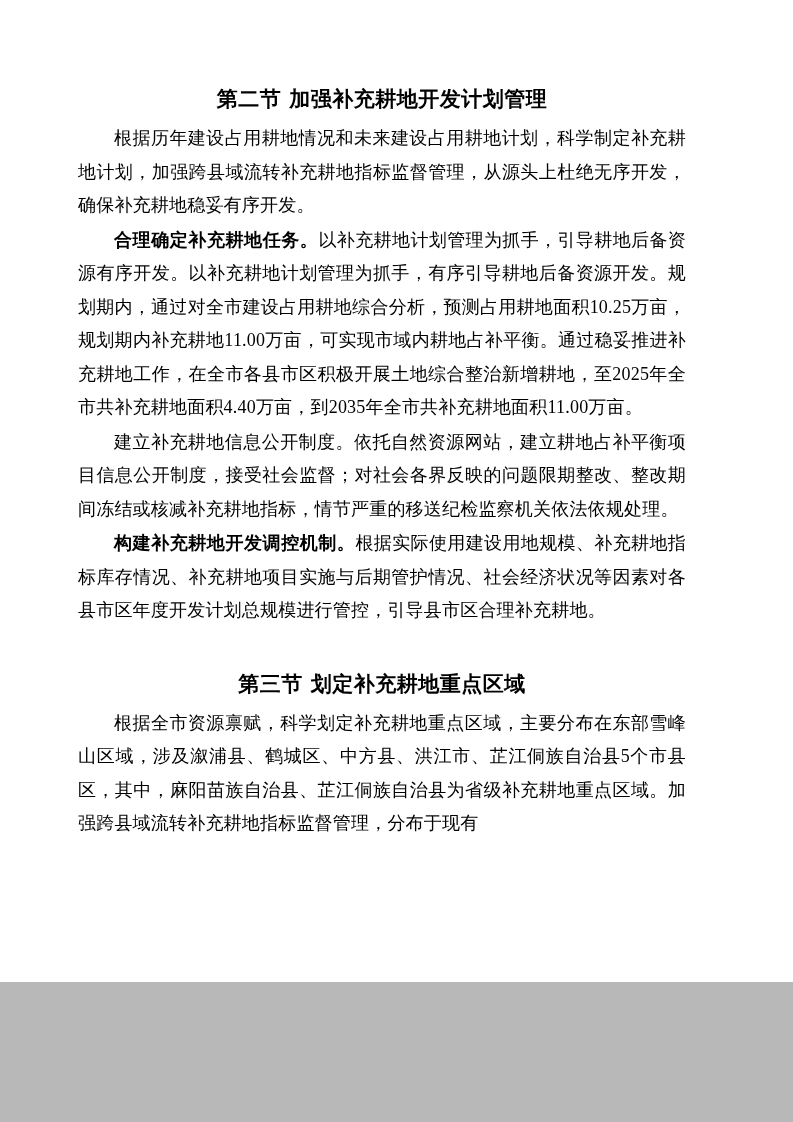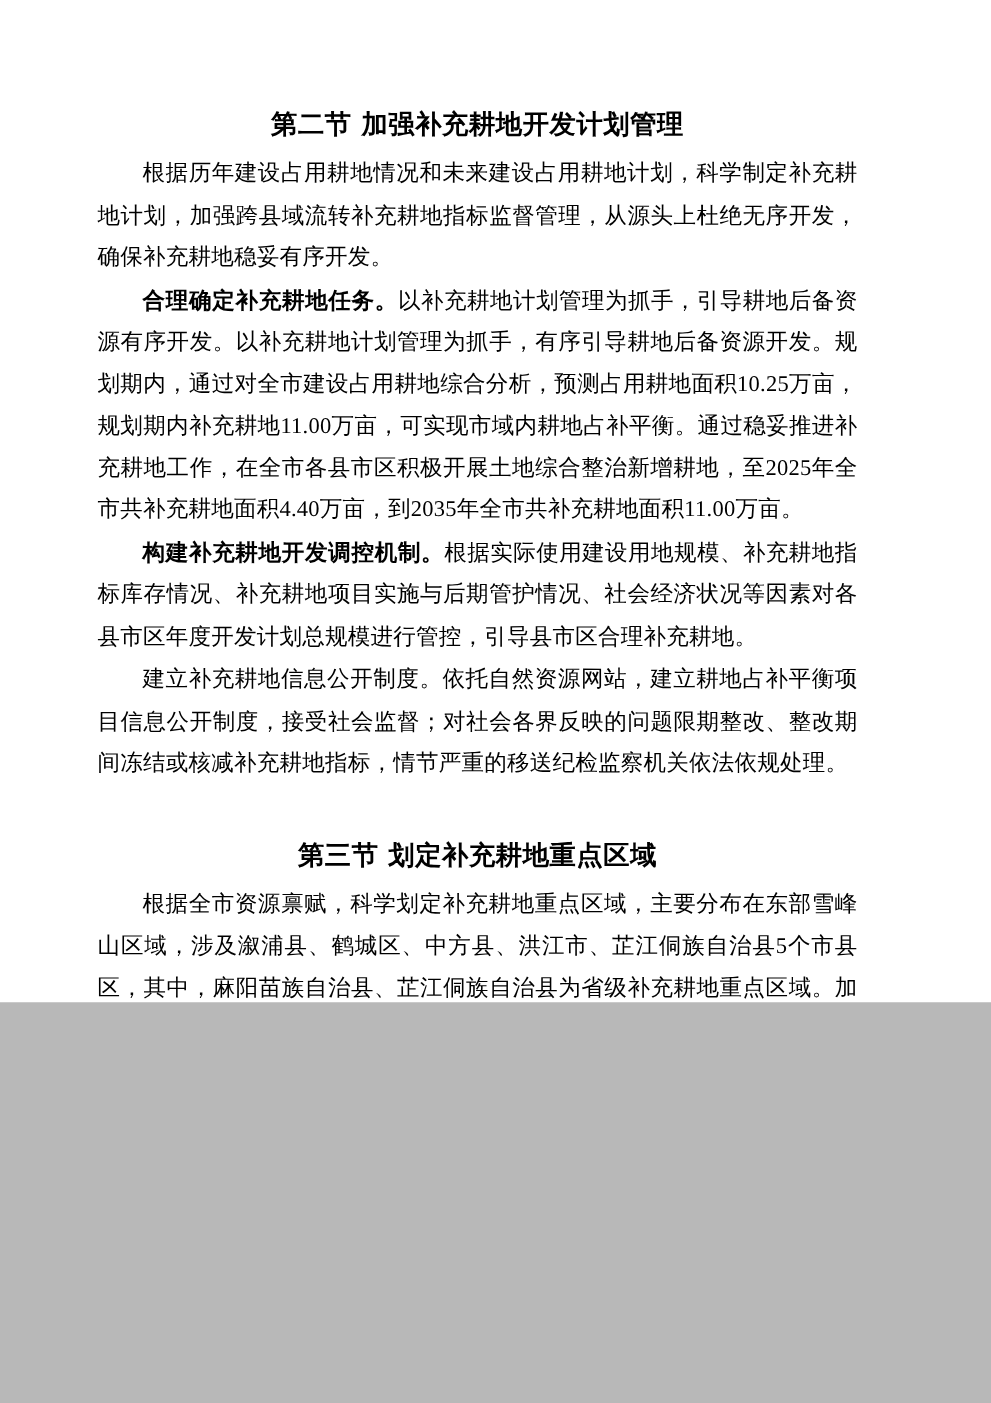--- a/index.html
+++ b/index.html
@@ -6,21 +6,21 @@
     margin: 0;
     padding: 0;
     background: #b8b8b8;
   }
   body {
     font-family: "Liberation Serif", "DejaVu Serif", serif;
   }
   .page {
     position: relative;
     width: 793px;
-    height: 802px;
+    height: 982px;
     background: #ffffff;
     margin: 0 auto;
     box-sizing: border-box;
     overflow: hidden;
   }
   .content {
     position: absolute;
     left: 78px;
     top: 82px;
     width: 608px;
@@ -70,23 +70,23 @@
 
 <div class="page">
   <div class="content">
 
     <h2 class="section-heading">第二节  加强补充耕地开发计划管理</h2>
 
     <p class="body-text"><span>根据历年建设占用耕地情况和未来建设占用耕地计划，科学制定补充耕地计划，加强跨县域流转补充耕地指标监督管理，从源头上杜绝无序开发，确保补充耕地稳妥有序开发。</span></p>
 
     <p class="body-text"><span class="lead">合理确定补充耕地任务。</span><span>以补充耕地计划管理为抓手，引导耕地后备资源有序开发。以补充耕地计划管理为抓手，有序引导耕地后备资源开发。规划期内，通过对全市建设占用耕地综合分析，预测占用耕地面积10.25万亩，规划期内补充耕地11.00万亩，可实现市域内耕地占补平衡。通过稳妥推进补充耕地工作，在全市各县市区积极开展土地综合整治新增耕地，至2025年全市共补充耕地面积4.40万亩，到2035年全市共补充耕地面积11.00万亩。</span></p>
 
+    <p class="body-text"><span>建立补充耕地信息公开制度。依托自然资源网站，建立耕地占补平衡项目信息公开制度，接受社会监督；对社会各界反映的问题限期整改、整改期间冻结或核减补充耕地指标，情节严重的移送纪检监察机关依法依规处理。</span></p>
+
     <p class="body-text"><span class="lead">构建补充耕地开发调控机制。</span><span>根据实际使用建设用地规模、补充耕地指标库存情况、补充耕地项目实施与后期管护情况、社会经济状况等因素对各县市区年度开发计划总规模进行管控，引导县市区合理补充耕地。</span></p>
-
-    <p class="body-text"><span>建立补充耕地信息公开制度。依托自然资源网站，建立耕地占补平衡项目信息公开制度，接受社会监督；对社会各界反映的问题限期整改、整改期间冻结或核减补充耕地指标，情节严重的移送纪检监察机关依法依规处理。</span></p>
 
     <h2 class="section-heading second">第三节  划定补充耕地重点区域</h2>
 
     <p class="body-text"><span>根据全市资源禀赋，科学划定补充耕地重点区域，主要分布在东部雪峰山区域，涉及溆浦县、鹤城区、中方县、洪江市、芷江侗族自治县5个市县区，其中，麻阳苗族自治县、芷江侗族自治县为省级补充耕地重点区域。加强跨县域流转补充耕地指标监督管理，分布于现有</span></p>
 
   </div>
 
   <div class="page-number">39</div>
 </div>
 

